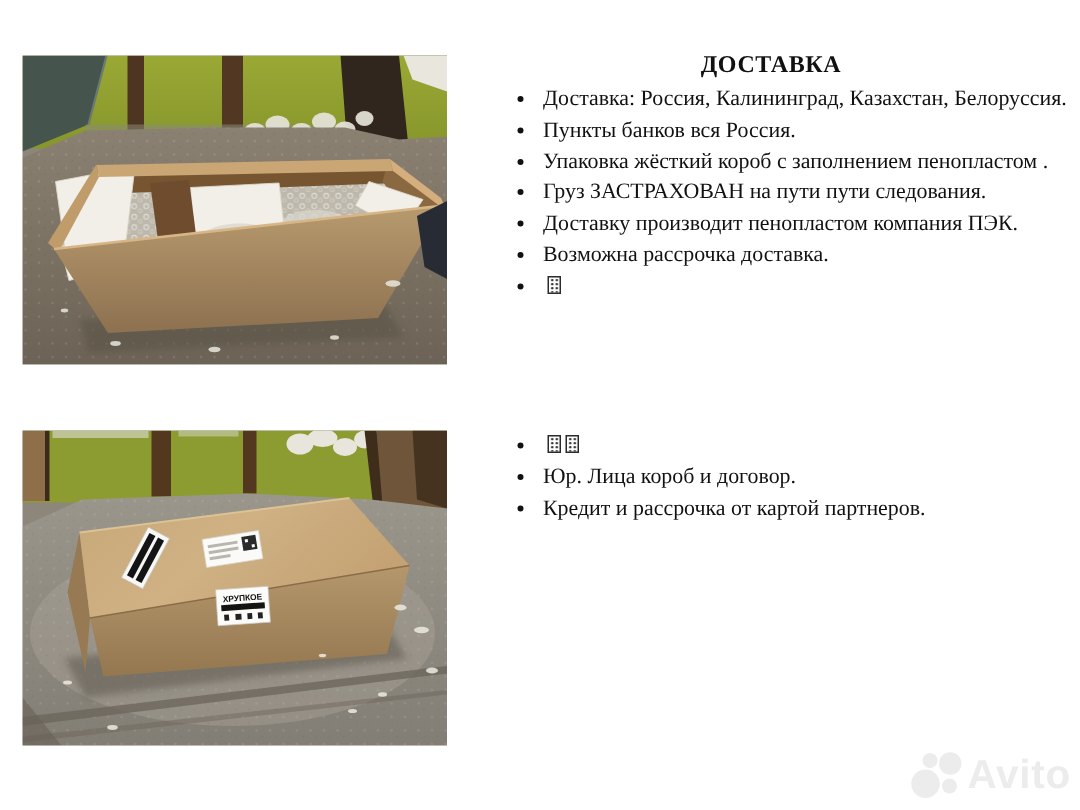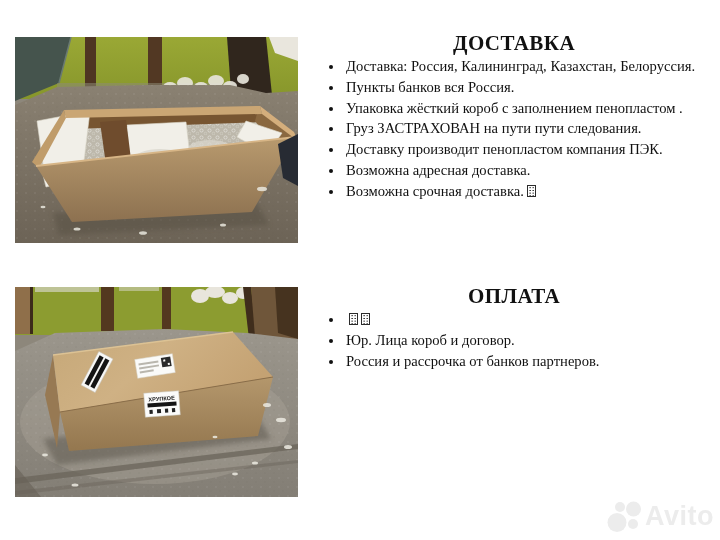--- a/index.html
+++ b/index.html
@@ -6,23 +6,23 @@
   body{width:720px;height:540px;position:relative;font-family:"Liberation Serif",serif;color:#111;overflow:hidden;}
 
   .photo{position:absolute;left:15px;overflow:hidden;background:#8d877b;}
   #photo-open{top:37px;width:283px;height:206px;}
   #photo-closed{top:287px;width:283px;height:210px;}
   .photo svg{display:block;width:100%;height:100%;}
 
   .textcol{position:absolute;left:320px;width:388px;}
   #delivery-section{top:34px;}
   #payment-section{top:287px;}
-  .section-title{font-size:21px;font-weight:bold;text-align:center;margin:0 0 3px 0;letter-spacing:0.4px;line-height:19px;}
+  .section-title{font-size:16px;font-weight:bold;text-align:center;margin:0 0 3px 0;letter-spacing:0.4px;line-height:19px;}
   ul.bullets{margin:0;padding:0 0 0 24px;list-style:disc;}
-  ul.bullets li{font-size:14.6px;line-height:20.8px;white-space:nowrap;padding-left:2px;}
+  ul.bullets li{font-size:14.6px;line-height:20.8px;white-space:nowrap;padding-left:2px;margin-left:16px;}
 
   
   .tofu{display:inline-block;width:7px;height:10px;border:1px solid #2b2b2b;margin-left:3px;vertical-align:-1px;
         background-image:radial-gradient(circle,#2b2b2b 0.7px,rgba(0,0,0,0) 0.9px);
         background-size:3.1px 2.7px;background-position:0.6px 0.4px;}
 
   .watermark{position:absolute;left:606px;top:494px;width:112px;height:44px;display:flex;align-items:center;color:#ececec;}
   .watermark .brand{font-family:"Liberation Sans",sans-serif;font-weight:bold;font-size:27px;letter-spacing:0.5px;line-height:44px;margin-left:1px;}
 </style>
 </head>
@@ -219,31 +219,30 @@
 </div>
 
 <div class="textcol" id="delivery-section">
   <h2 class="section-title">ДОСТАВКА</h2>
   <ul class="bullets">
       <li><span>Доставка: Россия, Калининград, Казахстан, Белоруссия.</span></li>
       <li><span>Пункты банков вся Россия.</span></li>
       <li><span>Упаковка жёсткий короб с заполнением пенопластом .</span></li>
       <li><span>Груз ЗАСТРАХОВАН на пути пути следования.</span></li>
       <li><span>Доставку производит пенопластом компания ПЭК.</span></li>
-      <li><span>Возможна адресная доставка.</span></li>
-      <li><span>Возможна срочная доставка.</span><span class="tofu"></span></li>
+      <li><span>Возможна рассрочка доставка.</span></li>
+      <li><span class="tofu"></span></li>
     </ul>
 </div>
 
 <div class="textcol" id="payment-section">
-  <h2 class="section-title">ОПЛАТА</h2>
   <ul class="bullets">
       <li><span class="tofu"></span><span class="tofu"></span></li>
       <li><span>Юр. Лица короб и договор.</span></li>
-      <li><span>Россия и рассрочка от банков партнеров.</span></li>
+      <li><span>Кредит и рассрочка от картой партнеров.</span></li>
     </ul>
 </div>
 
 <div class="watermark">
   <svg width="38" height="40" viewBox="0 0 38 40" xmlns="http://www.w3.org/2000/svg">
     <g fill="#ececec">
       <circle cx="14" cy="11" r="5"></circle>
       <circle cx="27.5" cy="13" r="7.5"></circle>
       <circle cx="11" cy="26.5" r="9.5"></circle>
       <circle cx="27" cy="28" r="5"></circle>

